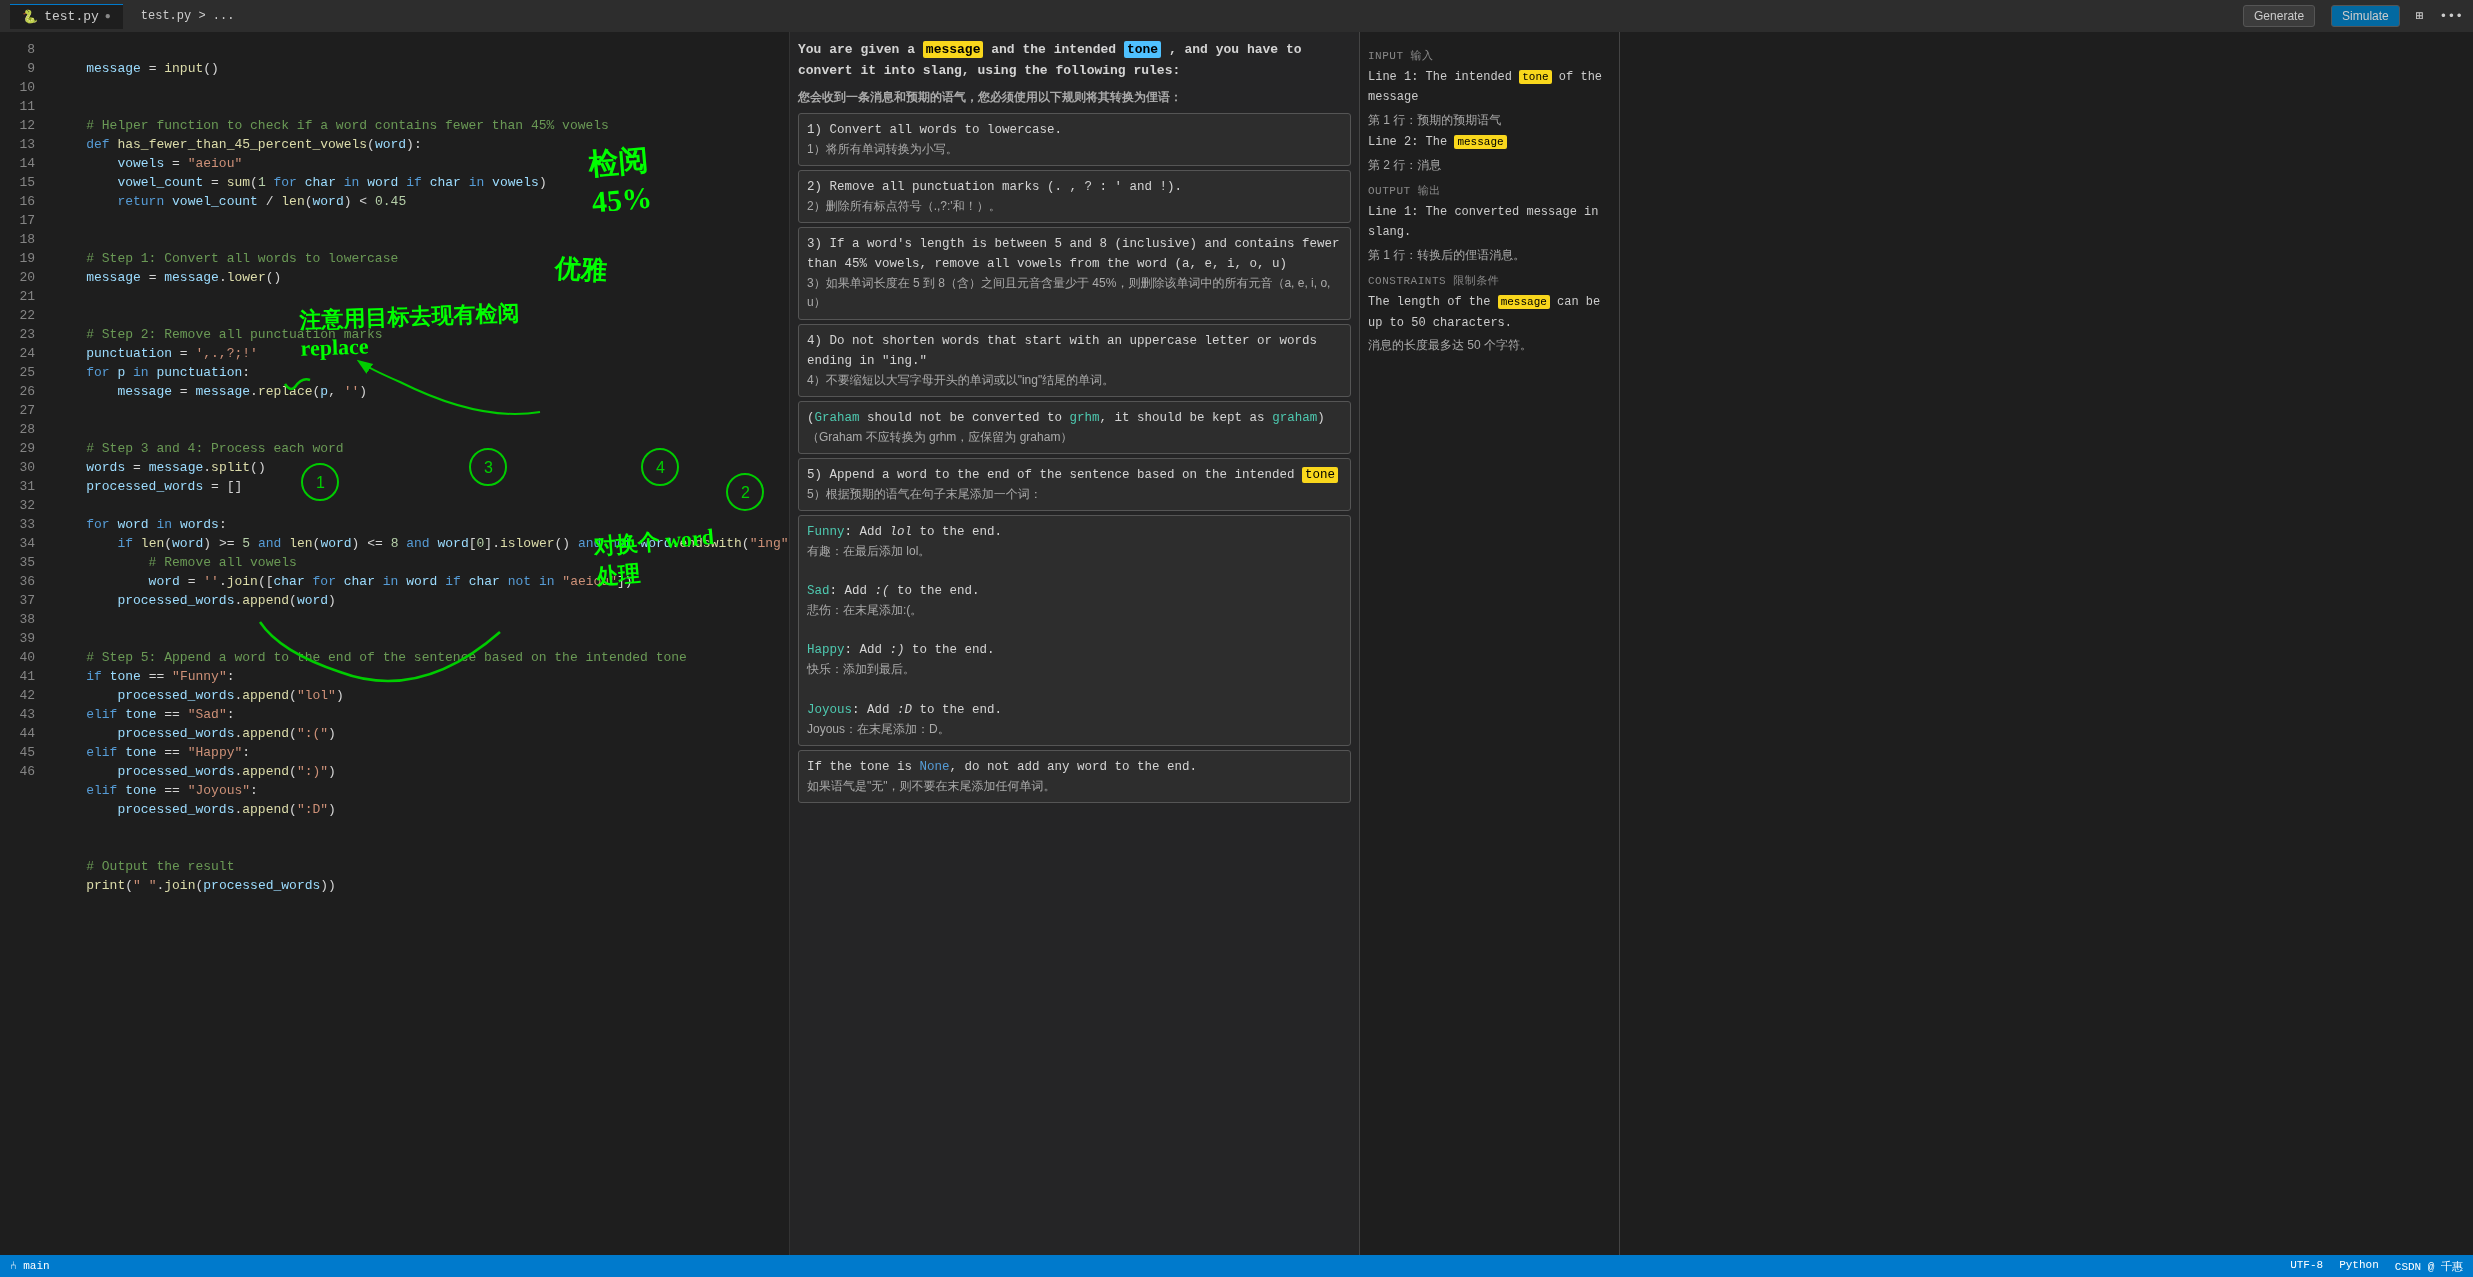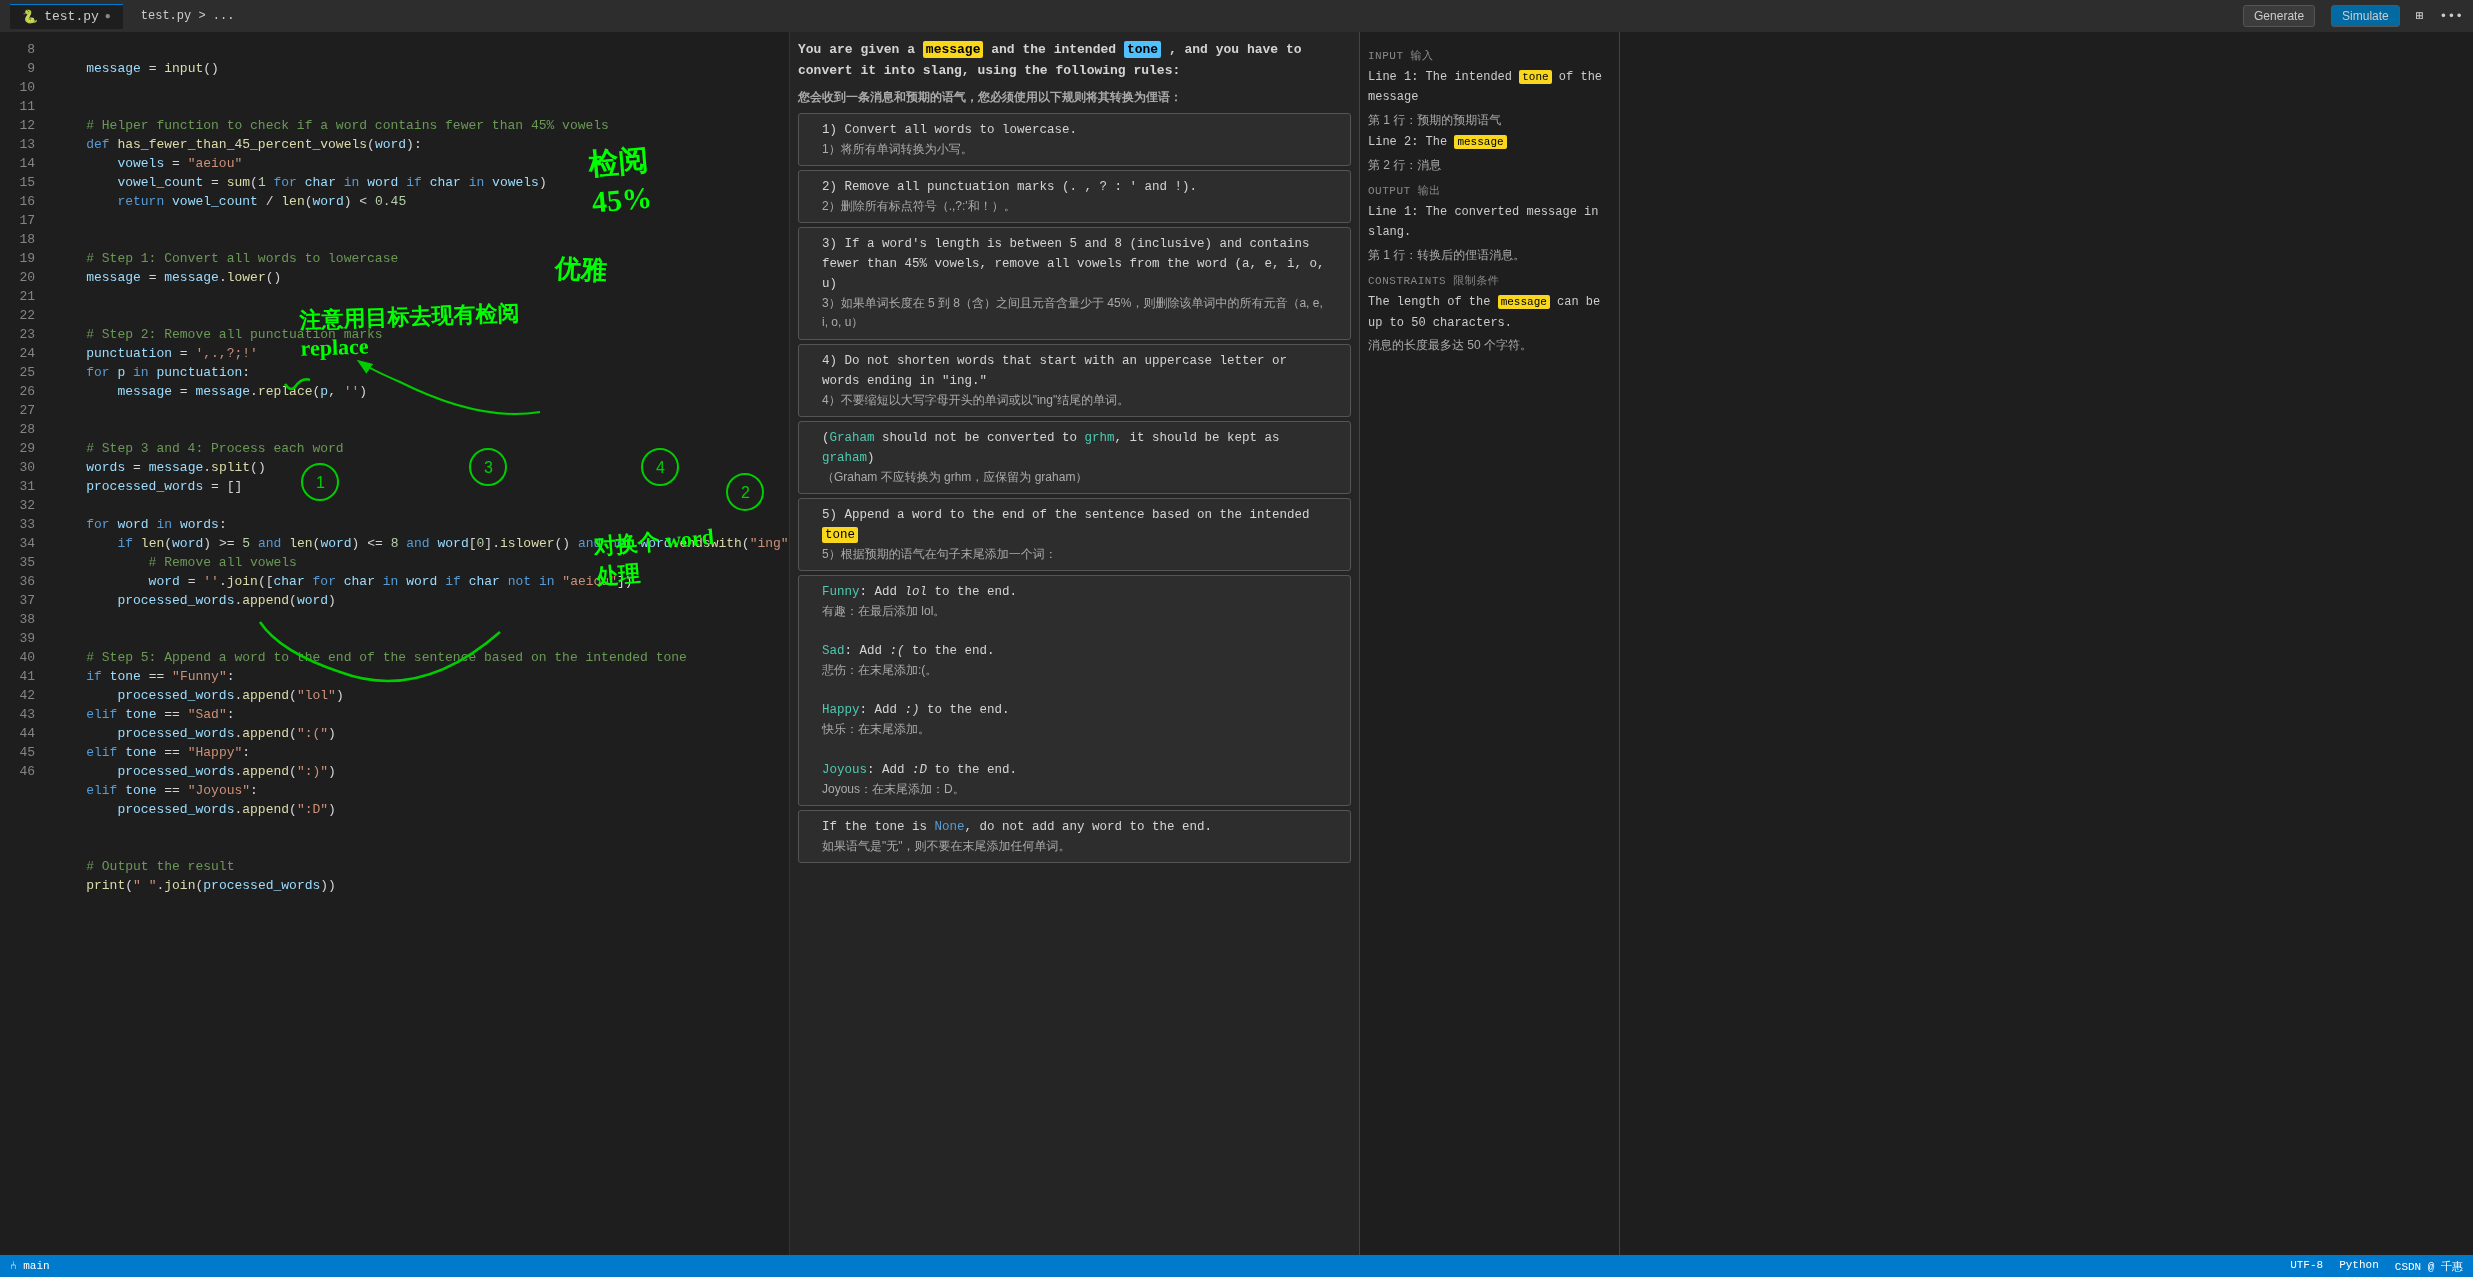--- a/index.html
+++ b/index.html
@@ -157,21 +157,21 @@
       background: #4fc1ff;
       color: #000;
       padding: 1px 3px;
       border-radius: 2px;
     }
 
     .problem-section {
       background: #2d2d2d;
       border: 1px solid #555;
       border-radius: 3px;
-      padding: 6px 23px;
+      padding: 6px 8px;
       margin: 4px 0;
       line-height: 1.6;
       font-size: 12.5px;
     }
 
     .chinese-text {
       color: #aaa;
       font-family: 'Microsoft YaHei', sans-serif;
       font-size: 12px;
     }
@@ -475,21 +475,21 @@
       </div>
 
       <div class="problem-section">
         <div><span style="color:#4ec9b0;">Funny</span>: Add <em>lol</em> to the end.</div>
         <div class="chinese-text">有趣：在最后添加 lol。</div>
         <br>
         <div><span style="color:#4ec9b0;">Sad</span>: Add <em>:(</em> to the end.</div>
         <div class="chinese-text">悲伤：在末尾添加:(。</div>
         <br>
         <div><span style="color:#4ec9b0;">Happy</span>: Add <em>:)</em> to the end.</div>
-        <div class="chinese-text">快乐：在末尾添加。</div>
+        <div class="chinese-text">快乐：添加到最后。</div>
         <br>
         <div><span style="color:#4ec9b0;">Joyous</span>: Add <em>:D</em> to the end.</div>
         <div class="chinese-text">Joyous：在末尾添加：D。</div>
       </div>
 
       <div class="problem-section">
         <div>If the tone is <span style="color:#569cd6;">None</span>, do not add any word to the end.</div>
         <div class="chinese-text">如果语气是"无"，则不要在末尾添加任何单词。</div>
       </div>
 

